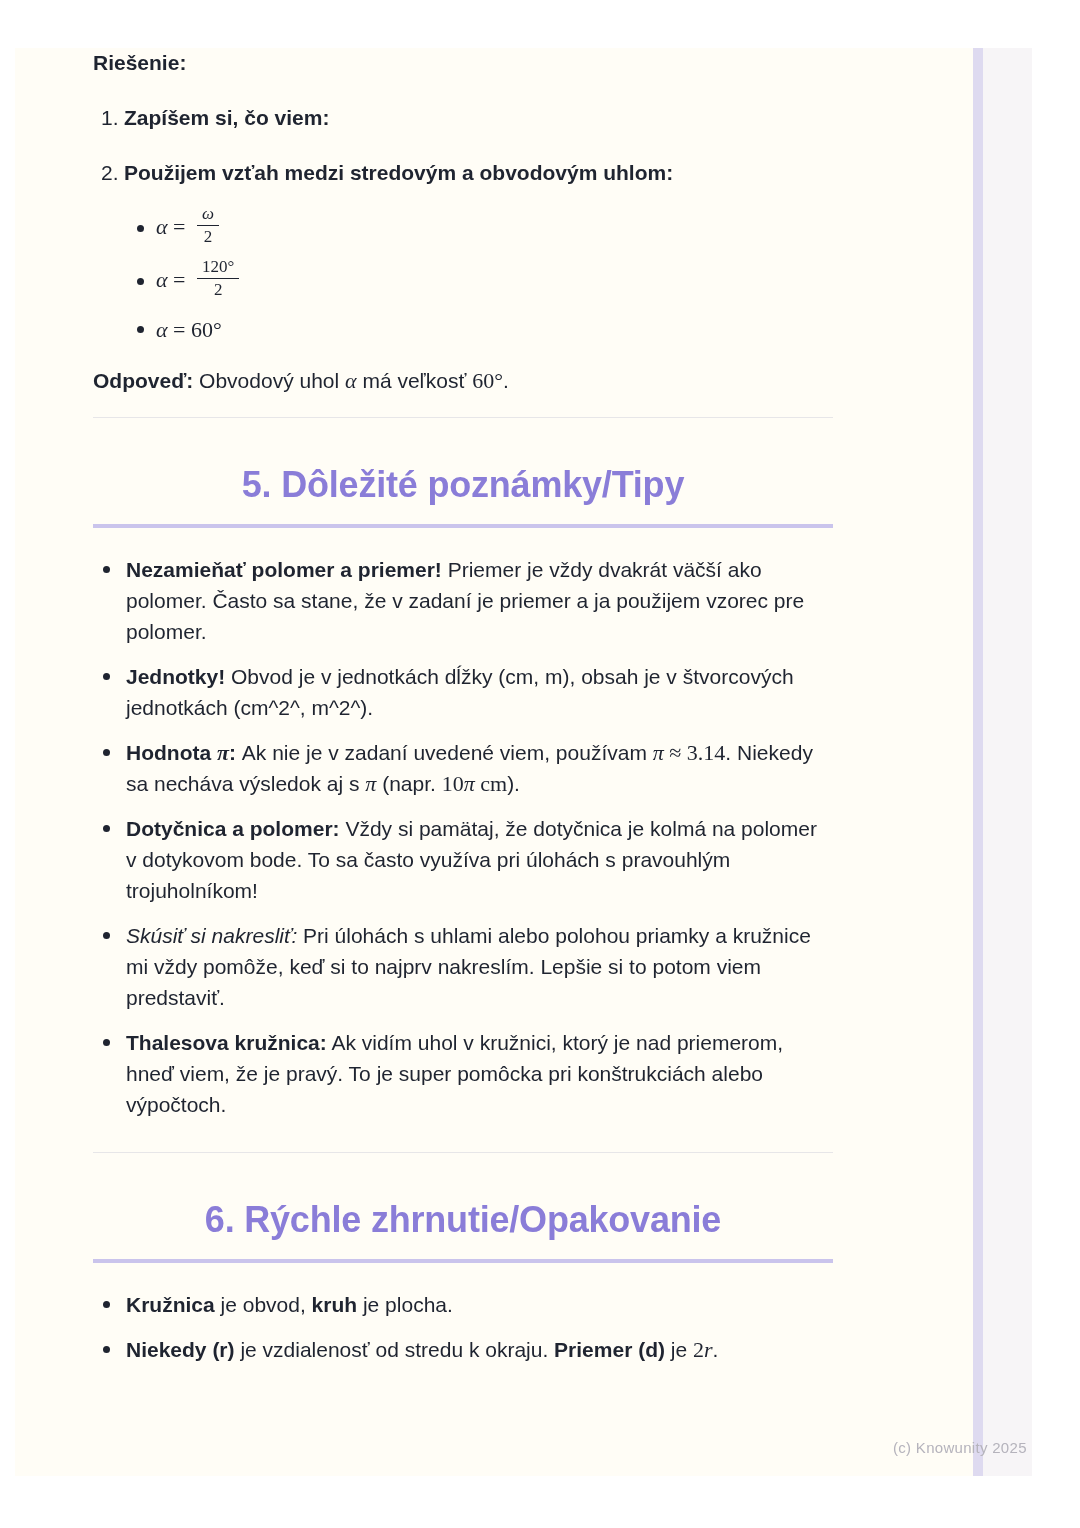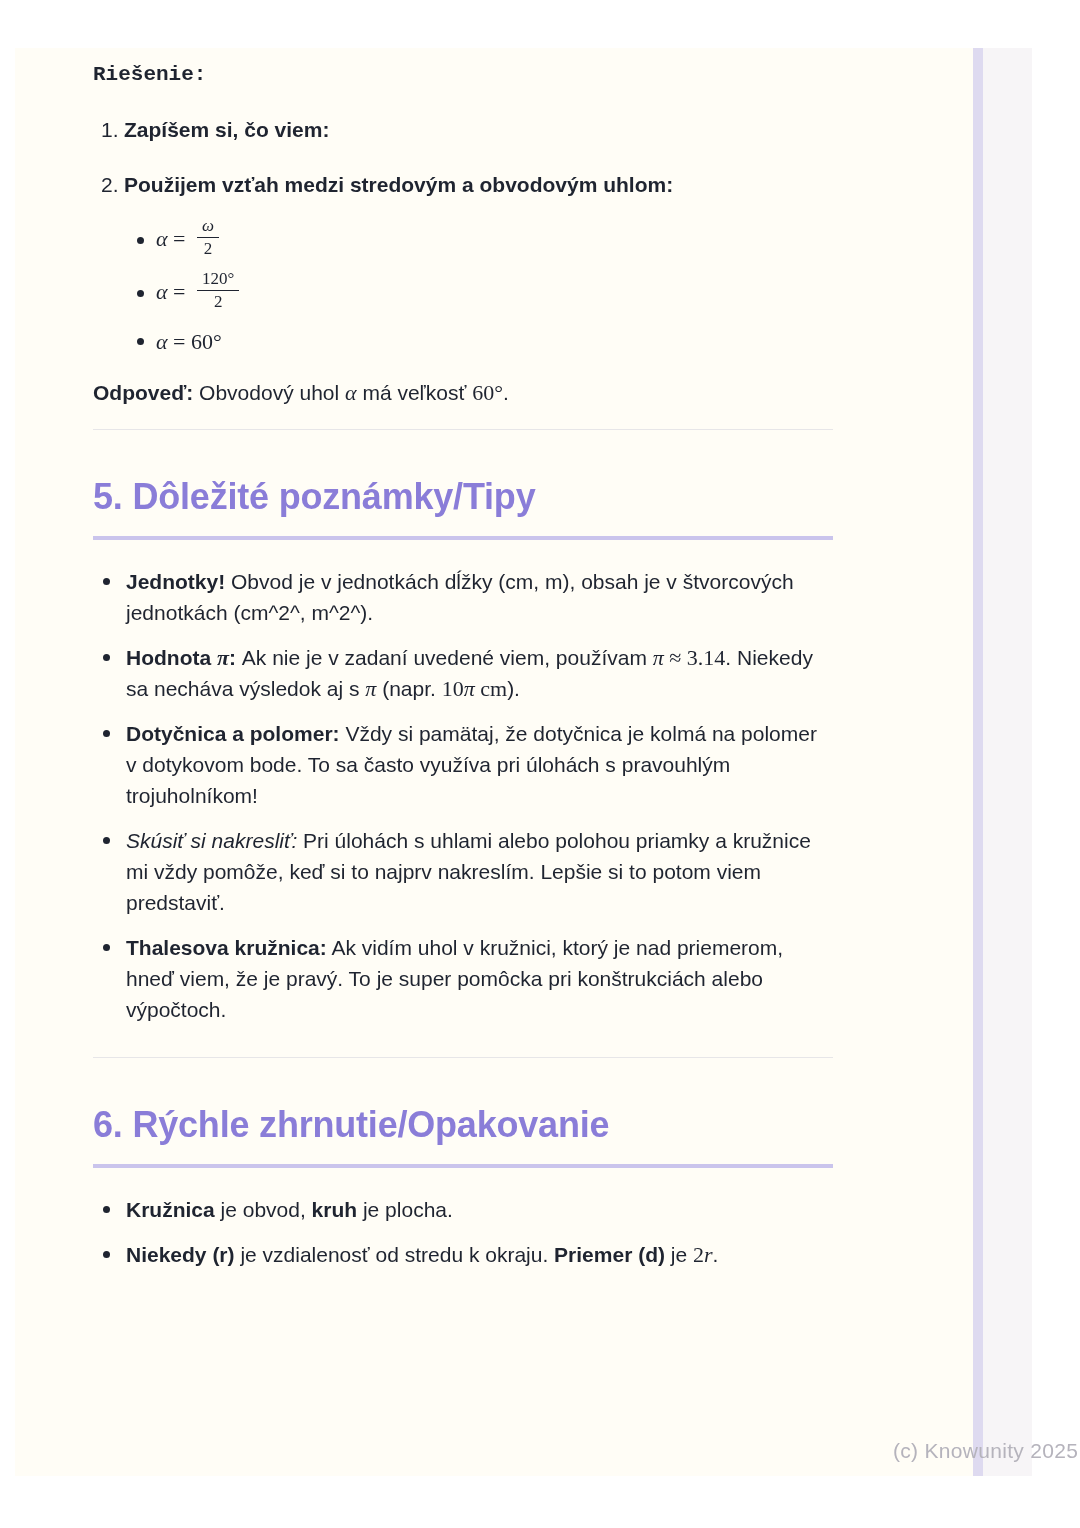--- a/index.html
+++ b/index.html
@@ -28,22 +28,22 @@
     position: absolute; top: 0; right: 49px;
     width: 10px; height: 100%;
     background: #dedaf0;
   }
   .content {
     position: absolute; left: 78px; top: 0;
     width: 740px;
   }
 
   .solution-heading {
-    margin: 14px 0 0;
-    font-size: 21px; font-weight: 700; line-height: 26px; font-family: Liberation Mono, monospace;
+    margin: 2px 0 0;
+    font-size: 21px; font-weight: 700; line-height: 26px;
   }
 
   .step { position: relative; padding-left: 31px; margin-top: 29px; font-size: 21px; line-height: 26px; }
   .step-num { position: absolute; left: 8px; top: 0; font-weight: 400; }
   .step-title { font-weight: 700; }
 
   .sub-list { list-style: none; margin: 27px 0 0; padding: 0; }
   .sub-list li {
     position: relative; padding-left: 32px; margin-bottom: 15px;
     font-size: 21px; font-weight: 400; line-height: 31px;
@@ -81,35 +81,36 @@
   .divider-1 { margin: 21px 0 0; }
   .divider-2 { margin: 32px 0 0; }
 
   .section-heading {
     margin: 45px 0 0;
     font-size: 36px; line-height: 44px; font-weight: 700;
     letter-spacing: -0.2px;
     color: #8a7dd8;
     padding-bottom: 17px;
     border-bottom: 4px solid #cac4ec;
+    text-align: center;
   }
 
   .tips { list-style: none; margin: 26px 0 0; padding: 0; font-size: 21px; line-height: 31px; }
   .tips li { position: relative; padding-left: 33px; margin-bottom: 14px; }
   .tips li::before {
     content: ""; position: absolute; left: 10px; top: 12px;
     width: 7px; height: 7px; border-radius: 50%; background: #1f2430;
   }
   .tips b { font-weight: 700; }
   .lead-italic { font-style: italic; }
   .lead-pi { font-family: "Liberation Serif", serif; font-style: italic; font-weight: 700; font-size: 22px; }
 
   .watermark {
     position: absolute; left: 893px; top: 1439px;
-    font-size: 21px; color: #b5b3bc; letter-spacing: 0.3px;
+    font-size: 15px; color: #b5b3bc; letter-spacing: 0.3px;
     z-index: 5;
   }
 </style>
 </head>
 <body>
 
 <div class="page">
   <div class="side-panel"></div>
   <div class="side-line"></div>
 
@@ -132,20 +133,21 @@
       </ul>
     </div>
 
     <p class="answer"><b>Odpoveď:</b><span> Obvodový uhol </span><span class="mi">α</span><span> má veľkosť </span><span class="mr">60°</span><span>.</span></p>
 
     <hr class="divider divider-1">
 
     <h2 class="section-heading">5. Dôležité poznámky/Tipy</h2>
 
     <ul class="tips">
+      <li><b>Nezamieňať polomer a priemer!</b><span> Priemer je vždy dvakrát väčší ako polomer. Často sa stane, že v zadaní je priemer a ja použijem vzorec pre polomer.</span></li>
       <li><b>Jednotky!</b><span> Obvod je v jednotkách dĺžky (cm, m), obsah je v štvorcových jednotkách (cm^2^, m^2^).</span></li>
       <li><b>Hodnota </b><span class="lead-pi">π</span><b>:</b><span> Ak nie je v zadaní uvedené viem, používam </span><span class="mi">π</span><span class="mr"> ≈ 3.14</span><span>. Niekedy sa necháva výsledok aj s </span><span class="mi">π</span><span> (napr. </span><span class="mr">10</span><span class="mi">π</span><span class="mr"> cm</span><span>).</span></li>
       <li><b>Dotyčnica a polomer:</b><span> Vždy si pamätaj, že dotyčnica je kolmá na polomer v dotykovom bode. To sa často využíva pri úlohách s pravouhlým trojuholníkom!</span></li>
       <li><span class="lead-italic">Skúsiť si nakresliť:</span><span> Pri úlohách s uhlami alebo polohou priamky a kružnice mi vždy pomôže, keď si to najprv nakreslím. Lepšie si to potom viem predstaviť.</span></li>
       <li><b>Thalesova kružnica:</b><span> Ak vidím uhol v kružnici, ktorý je nad priemerom, hneď viem, že je pravý. To je super pomôcka pri konštrukciách alebo výpočtoch.</span></li>
     </ul>
 
     <hr class="divider divider-2">
 
     <h2 class="section-heading">6. Rýchle zhrnutie/Opakovanie</h2>

